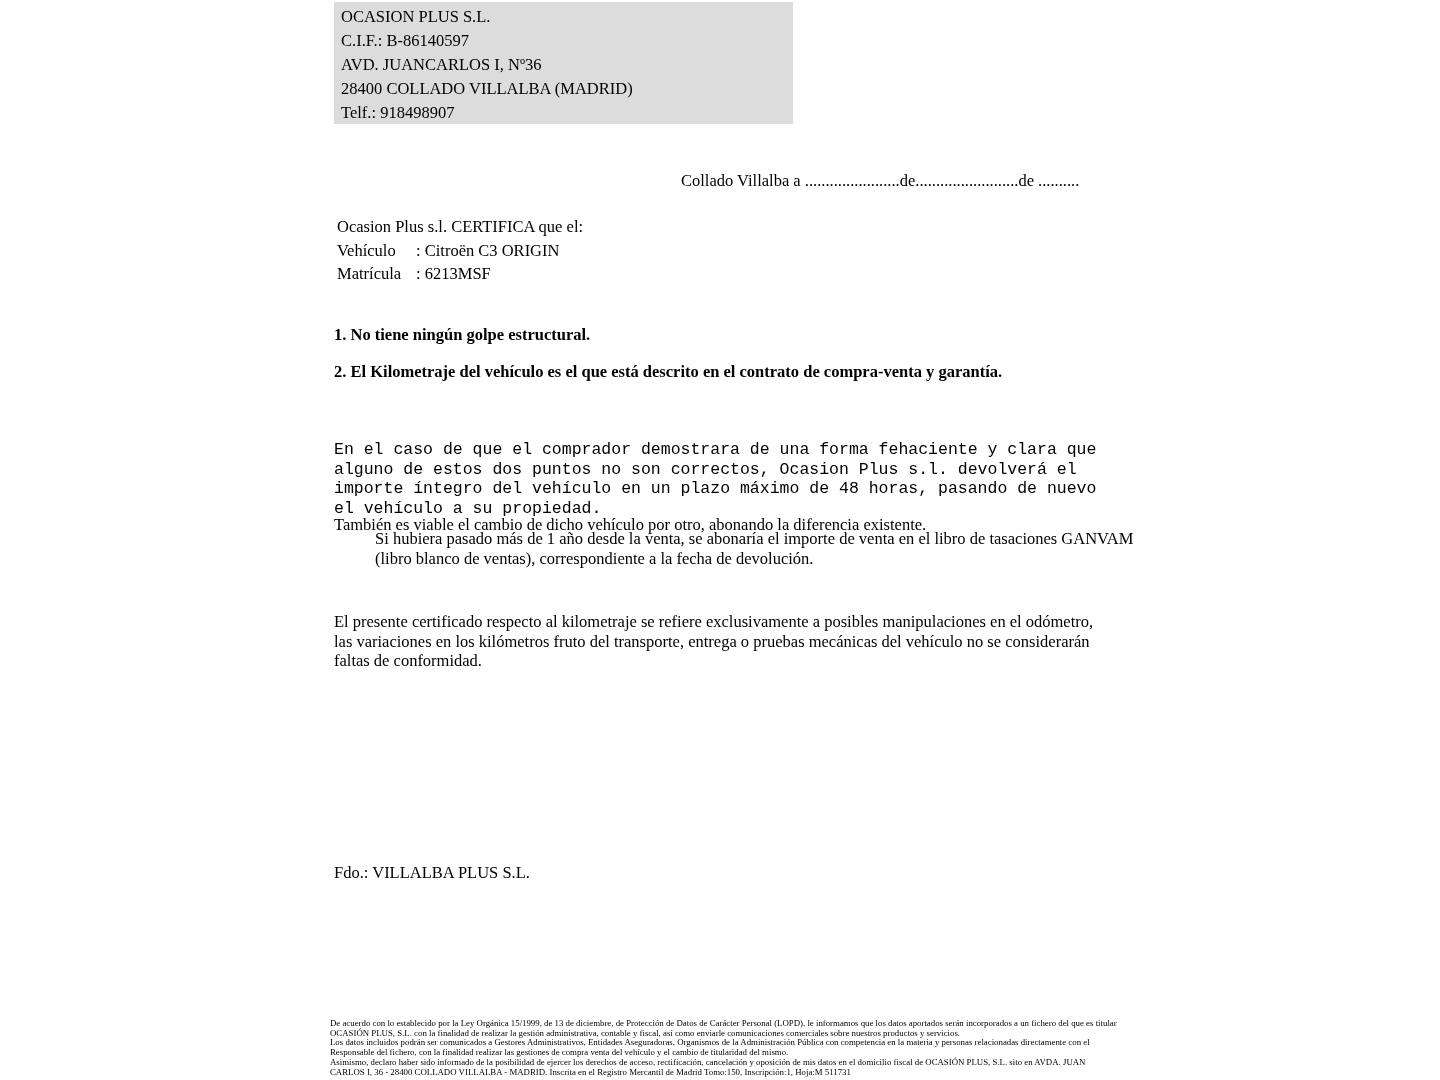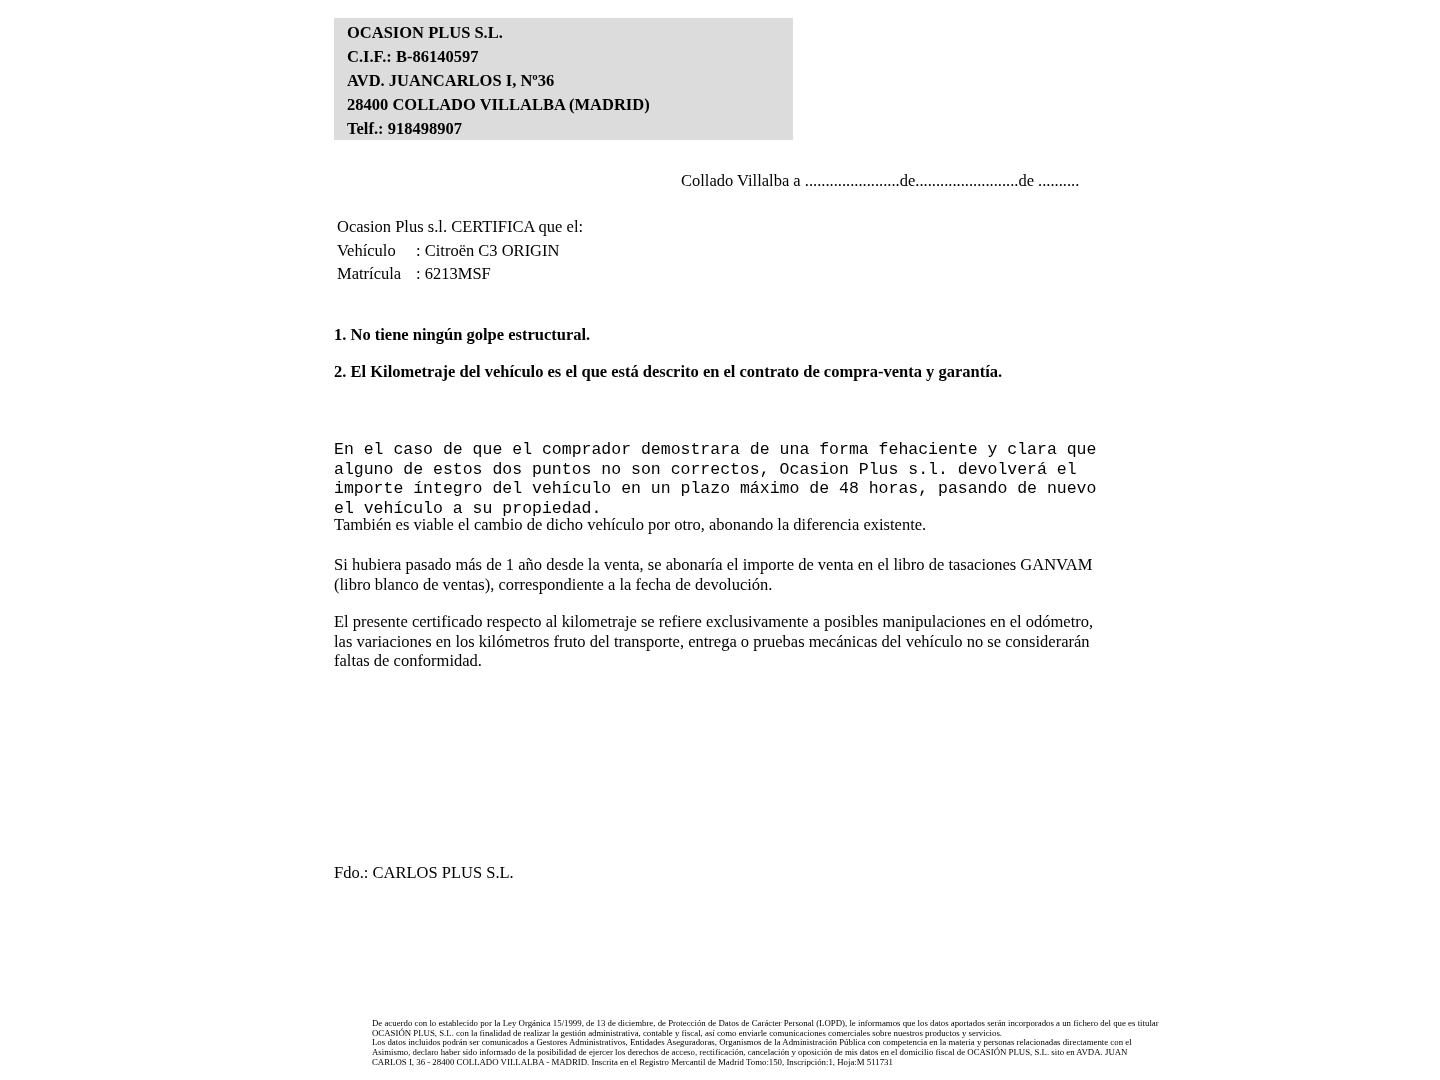--- a/index.html
+++ b/index.html
@@ -16,25 +16,24 @@
     background: #ffffff;
     overflow: hidden;
   }
   .header-box {
     position: absolute;
     left: 334px;
     top: 2px;
     width: 459px;
     height: 122px;
     box-sizing: border-box;
-    padding: 3px 0 0 13px;
-    font-weight: bold;
+    padding: 3px 0 0 7px;
+    font-weight: normal;
     font-size: 16.5px;
     line-height: 24px;
-    margin-top: 16px;
   }
   .date-line {
     position: absolute;
     left: 681px;
     top: 171px;
     font-size: 16.5px;
     white-space: nowrap;
   }
   .cert-block {
     position: absolute;
@@ -71,21 +70,20 @@
   }
   .legal {
     position: absolute;
     left: 330px;
     top: 1019px;
     font-size: 8.8px;
     line-height: 9.7px;
   }
   .legal div {
     white-space: nowrap;
-    margin-left: 42px;
   }
 </style>
 </head>
 <body style="background: rgb(255, 255, 255); color: rgb(0, 0, 0);">
 
 <div class="page">
 
   <div class="header-box" id="header-box" style="background: rgb(220, 220, 220);">
     <div>OCASION PLUS S.L.</div>
     <div>C.I.F.: B-86140597</div>
@@ -100,26 +98,27 @@
     <div>Ocasion Plus s.l. CERTIFICA que el:</div>
     <div><span class="cert-label">Vehículo</span><span>: Citroën C3 ORIGIN</span></div>
     <div><span class="cert-label">Matrícula</span><span>: 6213MSF</span></div>
   </div>
 
   <div class="point" style="top:325px;">1. No tiene ningún golpe estructural.</div>
   <div class="point" style="top:362px;">2. El Kilometraje del vehículo es el que está descrito en el contrato de compra-venta y garantía.</div>
 
   <div class="para" style="top:440px;font-family:Liberation Mono, monospace;">En el caso de que el comprador demostrara de una forma fehaciente y clara que alguno de estos dos puntos no son correctos, Ocasion Plus s.l. devolverá el importe íntegro del vehículo en un plazo máximo de 48 horas, pasando de nuevo el vehículo a su propiedad.</div>
   <div class="para" style="top:515px;">También es viable el cambio de dicho vehículo por otro, abonando la diferencia existente.</div>
-  <div class="para" style="top:555px;">Si hubiera pasado más de 1 año desde la venta, se abonaría el importe de venta en el libro de tasaciones GANVAM (libro blanco de ventas), correspondiente a la fecha de devolución.</div>
+  <div class="para" style="top:529px;margin-left:41px;">Si hubiera pasado más de 1 año desde la venta, se abonaría el importe de venta en el libro de tasaciones GANVAM (libro blanco de ventas), correspondiente a la fecha de devolución.</div>
   <div class="para" style="top:612px;">El presente certificado respecto al kilometraje se refiere exclusivamente a posibles manipulaciones en el odómetro, las variaciones en los kilómetros fruto del transporte, entrega o pruebas mecánicas del vehículo no se considerarán faltas de conformidad.</div>
 
-  <div class="signature">Fdo.: CARLOS PLUS S.L.</div>
+  <div class="signature">Fdo.: VILLALBA PLUS S.L.</div>
 
   <div class="legal">
     <div>De acuerdo con lo establecido por la Ley Orgánica 15/1999, de 13 de diciembre, de Protección de Datos de Carácter Personal (LOPD), le informamos que los datos aportados serán incorporados a un fichero del que es titular</div>
     <div>OCASIÓN PLUS, S.L. con la finalidad de realizar la gestión administrativa, contable y fiscal, así como enviarle comunicaciones comerciales sobre nuestros productos y servicios.</div>
     <div>Los datos incluidos podrán ser comunicados a Gestores Administrativos, Entidades Aseguradoras, Organismos de la Administración Pública con competencia en la materia y personas relacionadas directamente con el</div>
+    <div>Responsable del fichero, con la finalidad realizar las gestiones de compra venta del vehículo y el cambio de titularidad del mismo.</div>
     <div>Asimismo, declaro haber sido informado de la posibilidad de ejercer los derechos de acceso, rectificación, cancelación y oposición de mis datos en el domicilio fiscal de OCASIÓN PLUS, S.L. sito en AVDA. JUAN</div>
     <div>CARLOS I, 36 - 28400 COLLADO VILLALBA - MADRID. Inscrita en el Registro Mercantil de Madrid Tomo:150, Inscripción:1, Hoja:M 511731</div>
   </div>
 
 </div>
 
 </body></html>

